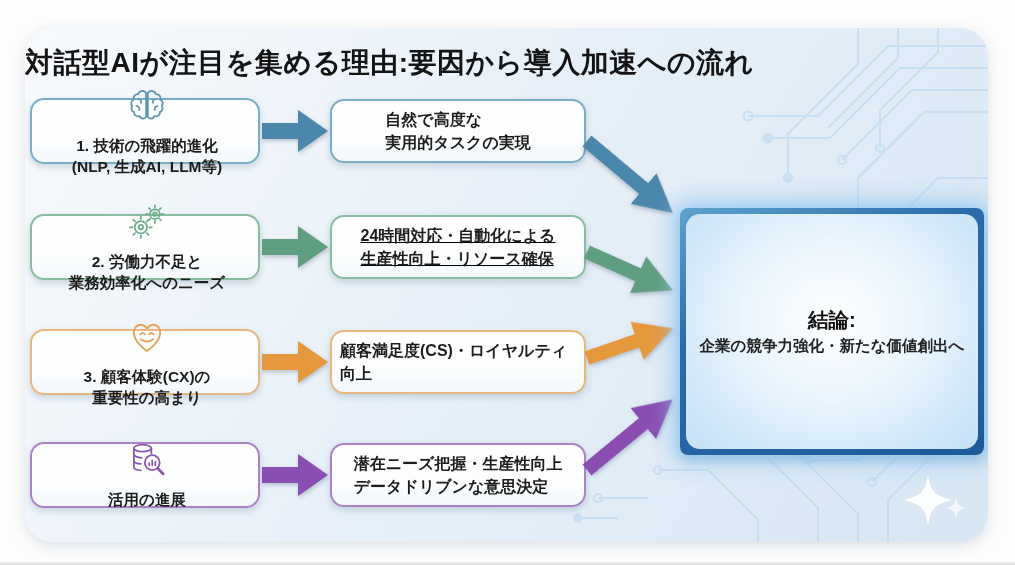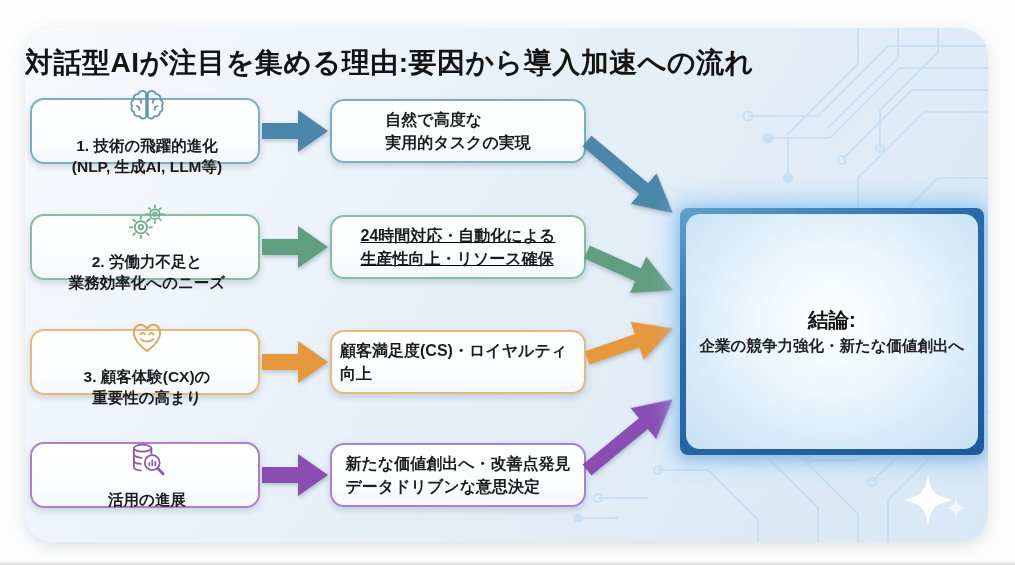--- a/index.html
+++ b/index.html
@@ -259,21 +259,21 @@
           <div>活用の進展</div>
         </div>
       </div>
       <div class="h-arrow" style="top:424px;">
         <svg viewBox="0 0 66 46" preserveAspectRatio="none">
             <polygon points="0,15 36,15 36,2 66,23 36,44 36,31 0,31" fill="currentColor"></polygon>
           </svg>
       </div>
       <div class="outcome-box" style="top:415px;">
         <div class="outcome-text">
-          <div>新たな価値創出へ・改善点発見</div>
+          <div>潜在ニーズ把握・生産性向上</div>
           <div>データドリブンな意思決定</div>
         </div>
       </div>
       <div class="d-arrow" style="top:420px;width:111px;transform:rotate(-39.5deg);">
         <svg viewBox="0 0 111 44" preserveAspectRatio="none">
             <polygon points="0,15 73,15 73,2 111,22 73,42 73,29 0,29" fill="currentColor"></polygon>
           </svg>
       </div>
     </div>
 

